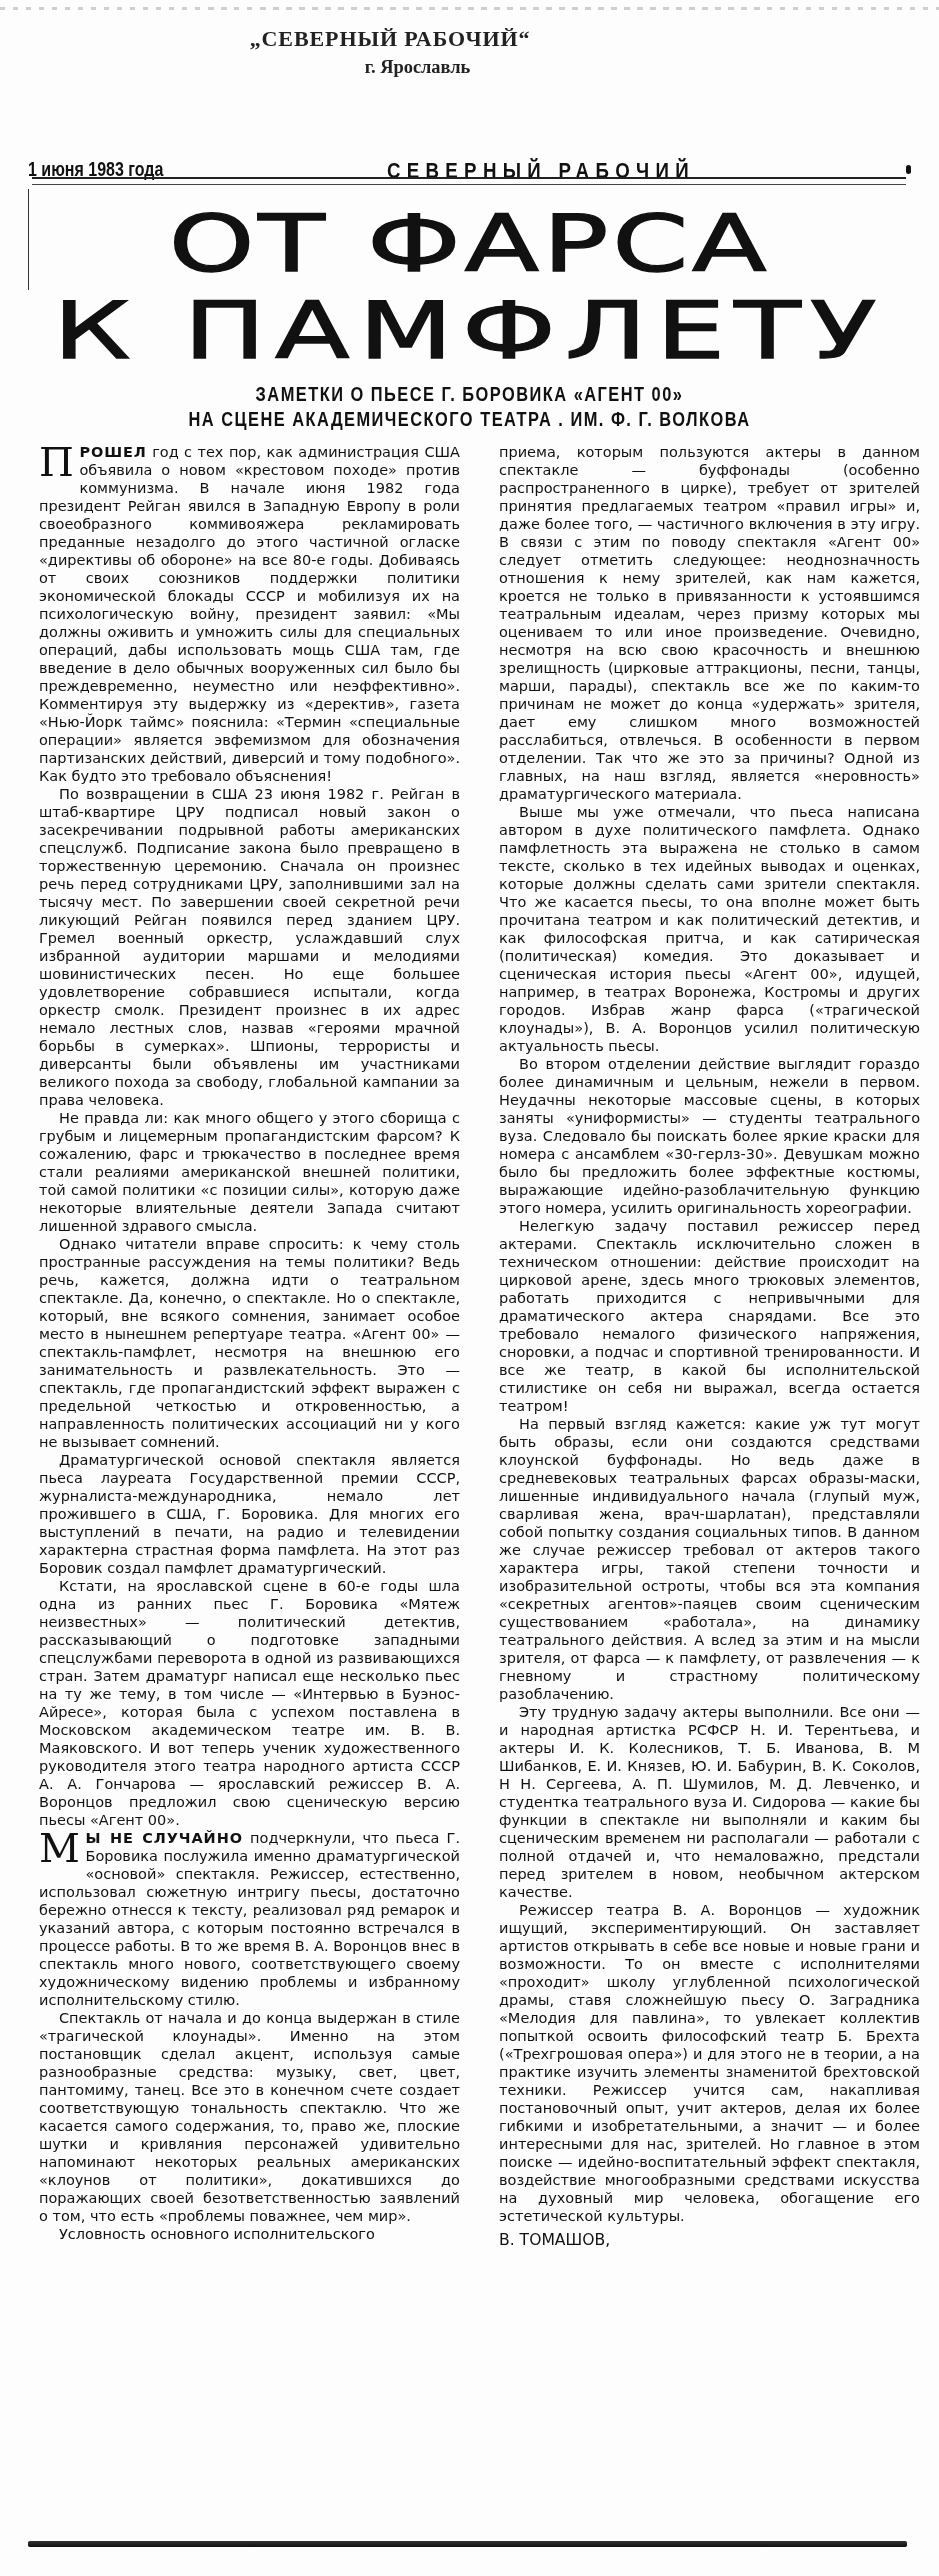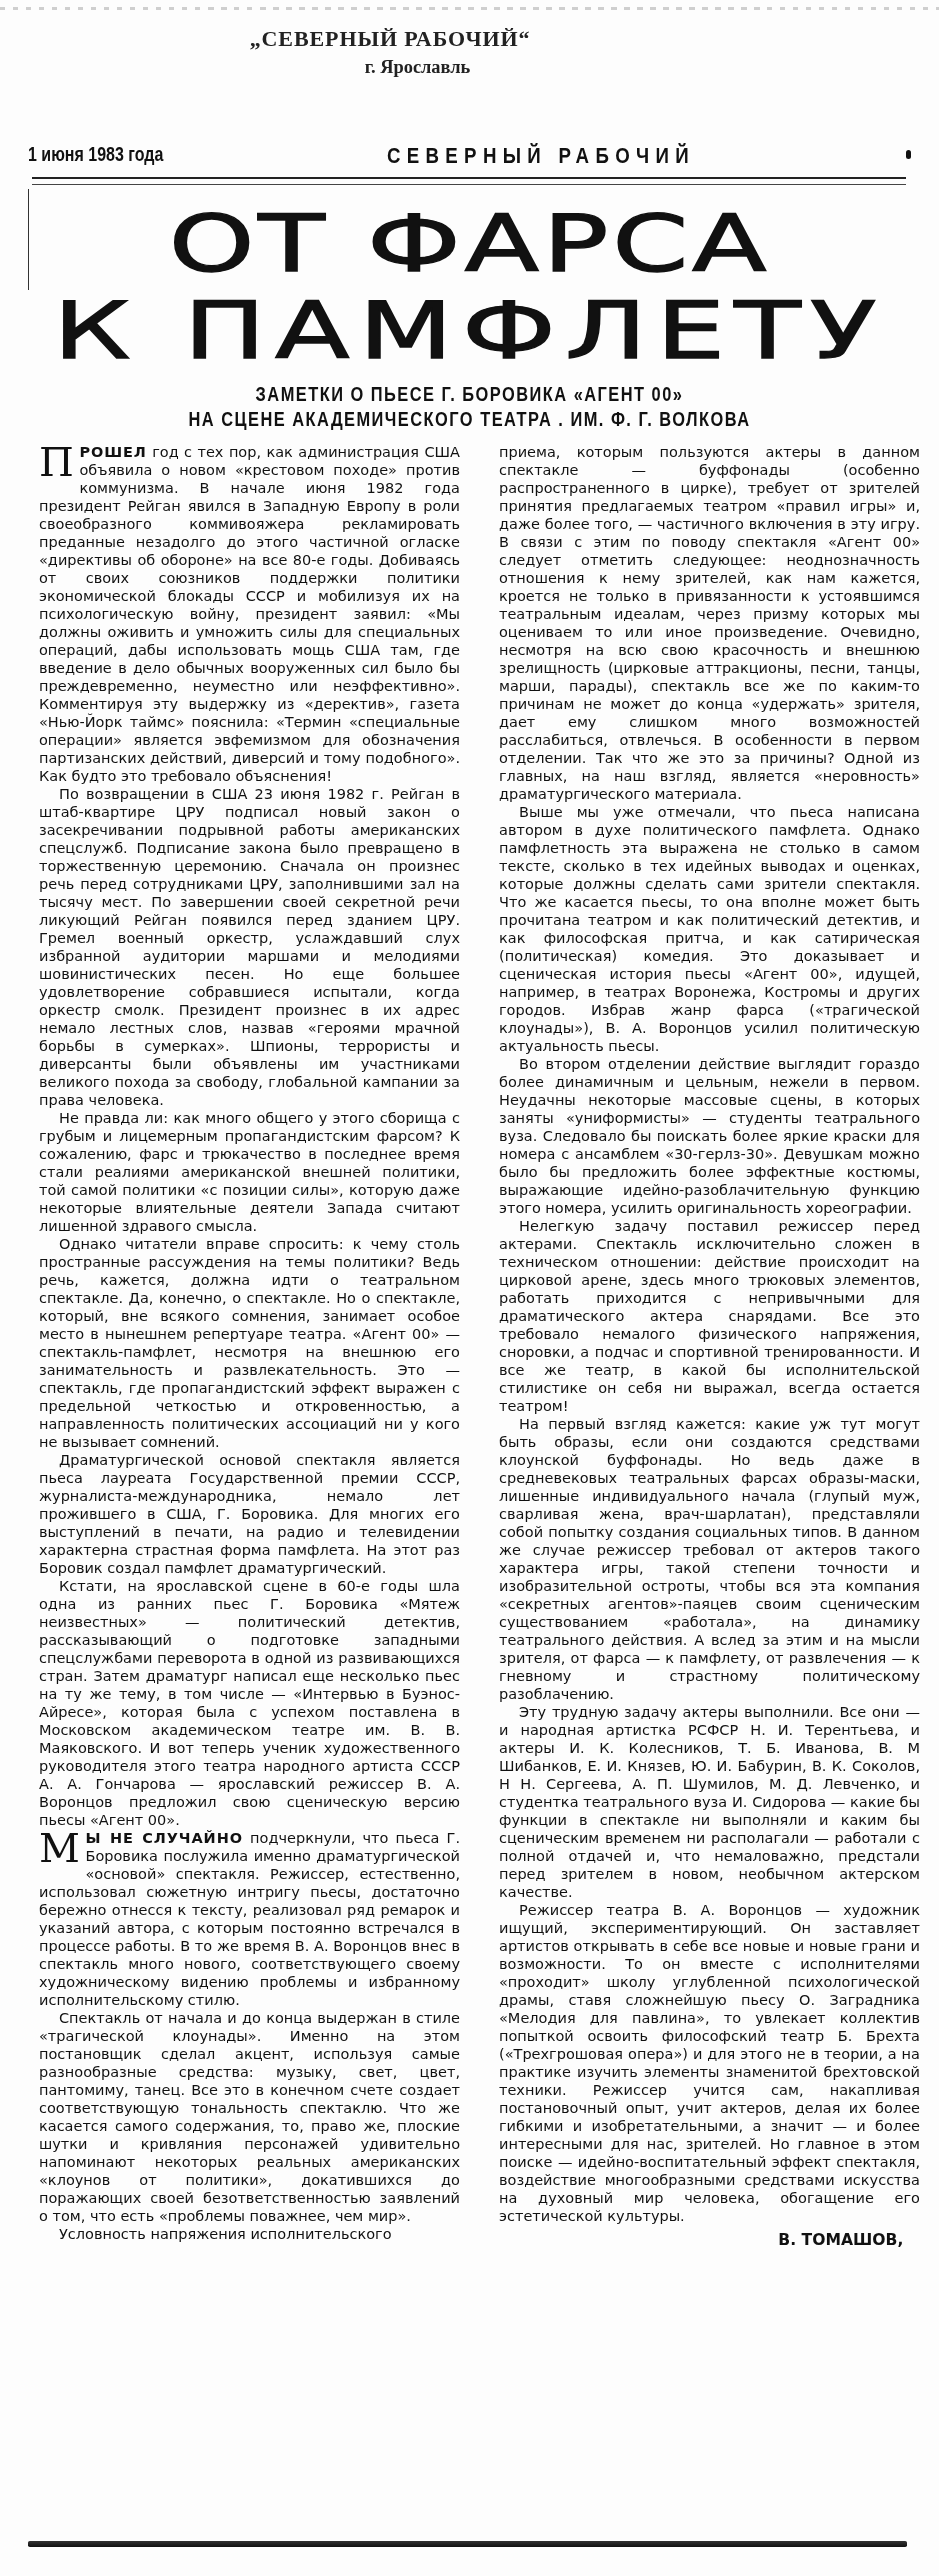--- a/index.html
+++ b/index.html
@@ -4,21 +4,21 @@
 <style>
   html, body { margin:0; padding:0; background:#fdfdfd; }
   body { width:939px; height:2576px; position:relative; overflow:hidden;
          font-family:"DejaVu Sans", sans-serif; color:#111; }
   .stamp-name { position:absolute; top:26px; left:0; width:780px; text-align:center;
     font-family:"Liberation Serif", serif; font-weight:bold; font-size:22px; letter-spacing:0.9px; color:#222; }
   .stamp-city { position:absolute; top:57px; left:0; width:835px; text-align:center;
     font-family:"Liberation Serif", serif; font-weight:bold; font-size:18.4px; color:#222; }
   .top-noise { position:absolute; top:7.4px; left:0; width:939px; height:2.8px;
     background:repeating-linear-gradient(90deg,#bbb 0 5.5px,transparent 5.5px 13px); opacity:.7; }
-  .dateline { position:absolute; top:143px; left:28px; width:883px; height:28px; }
+  .dateline { position:absolute; top:158px; left:28px; width:883px; height:28px; }
   .date { position:absolute; left:0; top:0; font-family:"Liberation Sans", sans-serif;
     font-weight:bold; font-size:20px; transform:scaleX(.8); transform-origin:left; }
   .masthead { position:absolute; left:359px; top:0; font-family:"Liberation Sans", sans-serif;
     font-weight:bold; font-size:22px; letter-spacing:7.4px; transform:scaleX(.85); transform-origin:left; }
   .dot { position:absolute; right:0; top:7.4px; width:5.5px; height:8.3px; background:#111; border-radius:2.8px; }
   .rule-top { position:absolute; top:177px; left:32px; width:874px; height:4.6px;
     border-top:2.8px solid #222; border-bottom:0.9px solid #444; }
   .side-line { position:absolute; top:189px; left:28px; width:0.9px; height:101px; background:#333; }
   .title { position:absolute; left:0; width:939px; text-align:center;
     font-family:"DejaVu Sans", sans-serif; font-weight:normal; font-size:109px; line-height:1; letter-spacing:3.7px;
@@ -32,21 +32,21 @@
   .subtitle.s2 { top:408px; }
   .col { position:absolute; top:443px; width:421px; font-size:14.5px; line-height:18px;
     text-align:justify; }
   .col.left { left:39px; }
   .col.right { left:499px; }
   .col p { margin:0; text-indent:20px; }
   .col p.noindent { text-indent:0; }
   .dropcap { float:left; font-family:"DejaVu Serif", serif; font-size:40px; line-height:35px;
     margin:1.8px 5.5px 0 0; }
   .lead { font-weight:bold; letter-spacing:0.9px; }
-  .sig-name { text-align:right; font-weight:bold; font-size:15.6px; margin-top:5.5px; padding-right:16.6px; }
+  .sig-name { text-align:left; font-weight:normal; font-size:15.6px; margin-top:5.5px; padding-right:16.6px; }
   .sig-title { margin-left:16.6px; margin-right:16.6px; text-align:justify; }
   .rule-bottom { position:absolute; top:2541px; left:28px; width:879px; height:5.5px;
     background:linear-gradient(#333,#111); border-radius:1.8px; }
 </style>
 </head>
 <body>
 
 <div class="top-noise"></div>
 <div class="stamp-name">„СЕВЕРНЫЙ РАБОЧИЙ“</div>
 <div class="stamp-city">г. Ярославль</div>
@@ -71,21 +71,21 @@
   </p>
   <p>По возвращении в США 23 июня 1982 г. Рейган в штаб-квартире ЦРУ подписал новый закон о засекречивании подрывной работы американских спецслужб. Подписание закона было превращено в торжественную церемонию. Сначала он произнес речь перед сотрудниками ЦРУ, заполнившими зал на тысячу мест. По завершении своей секретной речи ликующий Рейган появился перед зданием ЦРУ. Гремел военный оркестр, услаждавший слух избранной аудитории маршами и мелодиями шовинистических песен. Но еще большее удовлетворение собравшиеся испытали, когда оркестр смолк. Президент произнес в их адрес немало лестных слов, назвав «героями мрачной борьбы в сумерках». Шпионы, террористы и диверсанты были объявлены им участниками великого похода за свободу, глобальной кампании за права человека.</p>
   <p>Не правда ли: как много общего у этого сборища с грубым и лицемерным пропагандистским фарсом? К сожалению, фарс и трюкачество в последнее время стали реалиями американской внешней политики, той самой политики «с позиции силы», которую даже некоторые влиятельные деятели Запада считают лишенной здравого смысла.</p>
   <p>Однако читатели вправе спросить: к чему столь пространные рассуждения на темы политики? Ведь речь, кажется, должна идти о театральном спектакле. Да, конечно, о спектакле. Но о спектакле, который, вне всякого сомнения, занимает особое место в нынешнем репертуаре театра. «Агент 00» — спектакль-памфлет, несмотря на внешнюю его занимательность и развлекательность. Это — спектакль, где пропагандистский эффект выражен с предельной четкостью и откровенностью, а направленность политических ассоциаций ни у кого не вызывает сомнений.</p>
   <p>Драматургической основой спектакля является пьеса лауреата Государственной премии СССР, журналиста-международника, немало лет прожившего в США, Г. Боровика. Для многих его выступлений в печати, на радио и телевидении характерна страстная форма памфлета. На этот раз Боровик создал памфлет драматургический.</p>
   <p>Кстати, на ярославской сцене в 60-е годы шла одна из ранних пьес Г. Боровика «Мятеж неизвестных» — политический детектив, рассказывающий о подготовке западными спецслужбами переворота в одной из развивающихся стран. Затем драматург написал еще несколько пьес на ту же тему, в том числе — «Интервью в Буэнос-Айресе», которая была с успехом поставлена в Московском академическом театре им. В. В. Маяковского. И вот теперь ученик художественного руководителя этого театра народного артиста СССР А. А. Гончарова — ярославский режиссер В. А. Воронцов предложил свою сценическую версию пьесы «Агент 00».</p>
   <p class="noindent">
     <span class="dropcap">М</span><span class="lead">Ы НЕ СЛУЧАЙНО</span><span> подчеркнули, что пьеса Г. Боровика послужила именно драматургической «основой» спектакля. Режиссер, естественно, использовал сюжетную интригу пьесы, достаточно бережно отнесся к тексту, реализовал ряд ремарок и указаний автора, с которым постоянно встречался в процессе работы. В то же время В. А. Воронцов внес в спектакль много нового, соответствующего своему художническому видению проблемы и избранному исполнительскому стилю.</span>
   </p>
   <p>Спектакль от начала и до конца выдержан в стиле «трагической клоунады». Именно на этом постановщик сделал акцент, используя самые разнообразные средства: музыку, свет, цвет, пантомиму, танец. Все это в конечном счете создает соответствующую тональность спектаклю. Что же касается самого содержания, то, право же, плоские шутки и кривляния персонажей удивительно напоминают некоторых реальных американских «клоунов от политики», докатившихся до поражающих своей безответственностью заявлений о том, что есть «проблемы поважнее, чем мир».</p>
-  <p>Условность напряжения исполнительского</p>
+  <p>Условность основного исполнительского</p>
 </div>
 
 <div class="col right">
   <p class="noindent">приема, которым пользуются актеры в данном спектакле — буффонады (особенно распространенного в цирке), требует от зрителей принятия предлагаемых театром «правил игры» и, даже более того, — частичного включения в эту игру. В связи с этим по поводу спектакля «Агент 00» следует отметить следующее: неоднозначность отношения к нему зрителей, как нам кажется, кроется не только в привязанности к устоявшимся театральным идеалам, через призму которых мы оцениваем то или иное произведение. Очевидно, несмотря на всю свою красочность и внешнюю зрелищность (цирковые аттракционы, песни, танцы, марши, парады), спектакль все же по каким-то причинам не может до конца «удержать» зрителя, дает ему слишком много возможностей расслабиться, отвлечься. В особенности в первом отделении. Так что же это за причины? Одной из главных, на наш взгляд, является «неровность» драматургического материала.</p>
   <p>Выше мы уже отмечали, что пьеса написана автором в духе политического памфлета. Однако памфлетность эта выражена не столько в самом тексте, сколько в тех идейных выводах и оценках, которые должны сделать сами зрители спектакля. Что же касается пьесы, то она вполне может быть прочитана театром и как политический детектив, и как философская притча, и как сатирическая (политическая) комедия. Это доказывает и сценическая история пьесы «Агент 00», идущей, например, в театрах Воронежа, Костромы и других городов. Избрав жанр фарса («трагической клоунады»), В. А. Воронцов усилил политическую актуальность пьесы.</p>
   <p>Во втором отделении действие выглядит гораздо более динамичным и цельным, нежели в первом. Неудачны некоторые массовые сцены, в которых заняты «униформисты» — студенты театрального вуза. Следовало бы поискать более яркие краски для номера с ансамблем «30-герлз-30». Девушкам можно было бы предложить более эффектные костюмы, выражающие идейно-разоблачительную функцию этого номера, усилить оригинальность хореографии.</p>
   <p>Нелегкую задачу поставил режиссер перед актерами. Спектакль исключительно сложен в техническом отношении: действие происходит на цирковой арене, здесь много трюковых элементов, работать приходится с непривычными для драматического актера снарядами. Все это требовало немалого физического напряжения, сноровки, а подчас и спортивной тренированности. И все же театр, в какой бы исполнительской стилистике он себя ни выражал, всегда остается театром!</p>
   <p>На первый взгляд кажется: какие уж тут могут быть образы, если они создаются средствами клоунской буффонады. Но ведь даже в средневековых театральных фарсах образы-маски, лишенные индивидуального начала (глупый муж, сварливая жена, врач-шарлатан), представляли собой попытку создания социальных типов. В данном же случае режиссер требовал от актеров такого характера игры, такой степени точности и изобразительной остроты, чтобы вся эта компания «секретных агентов»-паяцев своим сценическим существованием «работала», на динамику театрального действия. А вслед за этим и на мысли зрителя, от фарса — к памфлету, от развлечения — к гневному и страстному политическому разоблачению.</p>
   <p>Эту трудную задачу актеры выполнили. Все они — и народная артистка РСФСР Н. И. Терентьева, и актеры И. К. Колесников, Т. Б. Иванова, В. М Шибанков, Е. И. Князев, Ю. И. Бабурин, В. К. Соколов, Н Н. Сергеева, А. П. Шумилов, М. Д. Левченко, и студентка театрального вуза И. Сидорова — какие бы функции в спектакле ни выполняли и каким бы сценическим временем ни располагали — работали с полной отдачей и, что немаловажно, предстали перед зрителем в новом, необычном актерском качестве.</p>
   <p>Режиссер театра В. А. Воронцов — художник ищущий, экспериментирующий. Он заставляет артистов открывать в себе все новые и новые грани и возможности. То он вместе с исполнителями «проходит» школу углубленной психологической драмы, ставя сложнейшую пьесу О. Заградника «Мелодия для павлина», то увлекает коллектив попыткой освоить философский театр Б. Брехта («Трехгрошовая опера») и для этого не в теории, а на практике изучить элементы знаменитой брехтовской техники. Режиссер учится сам, накапливая постановочный опыт, учит актеров, делая их более гибкими и изобретательными, а значит — и более интересными для нас, зрителей. Но главное в этом поиске — идейно-воспитательный эффект спектакля, воздействие многообразными средствами искусства на духовный мир человека, обогащение его эстетической культуры.</p>

